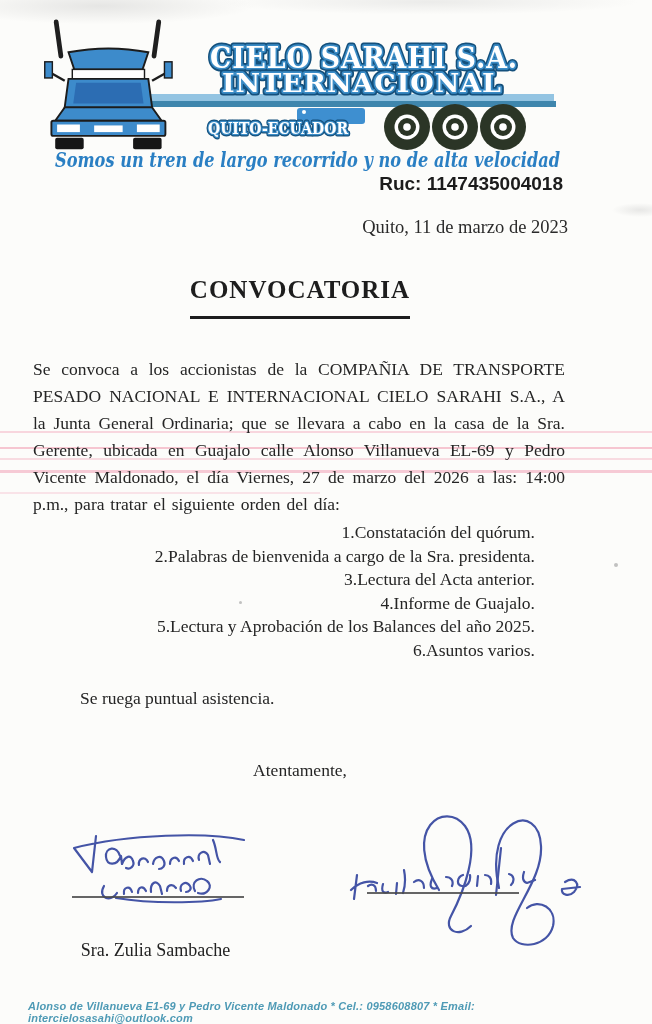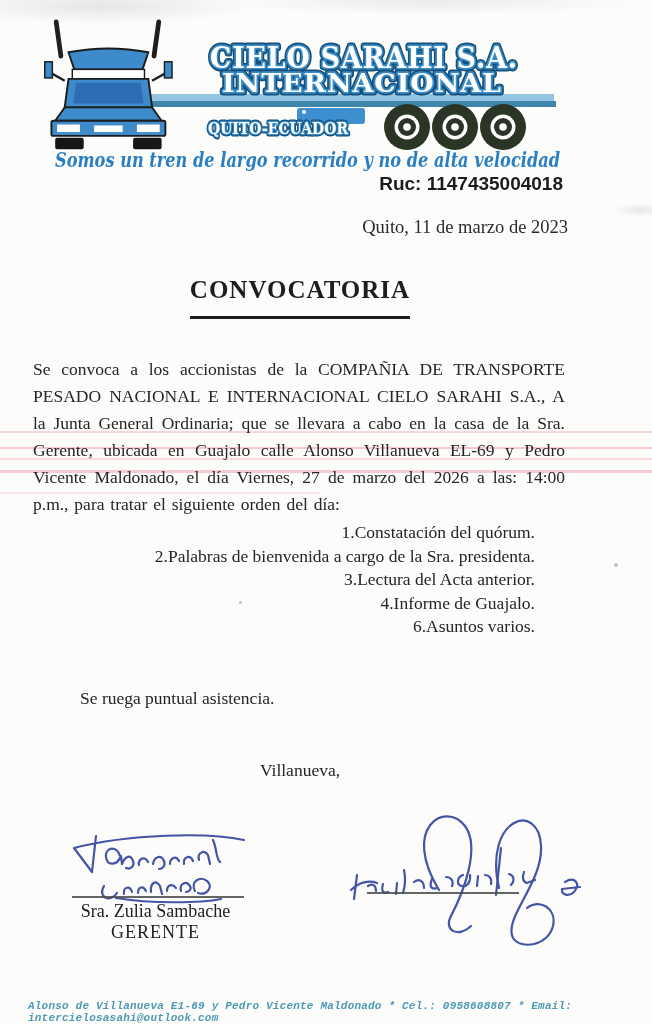--- a/index.html
+++ b/index.html
@@ -43,28 +43,28 @@
     font-size:17.5px;line-height:27px;color:#252525;word-spacing:1.5px;
   }
   .agenda{left:55px;top:521px;width:480px;font-size:17.5px;color:#252525;}
   .agenda-row{height:23.6px;line-height:23.6px;text-align:right;}
   .agenda-num{display:inline-block;width:26px;}
   .request{left:80px;top:688px;font-size:17.5px;color:#252525;}
   .salutation{left:0;top:760px;width:600px;text-align:center;font-size:17.5px;color:#252525;}
 
   .sig-ink{stroke:#4454a6;stroke-width:2.2;fill:none;stroke-linecap:round;stroke-linejoin:round;}
   .sig-line{position:absolute;height:2px;background:#4a4a4a;opacity:.85;}
-  .sig-name{font-size:18px;color:#222;}
+  .sig-name{font-size:18px;color:#222;margin-top:39px;}
   .sig-role{font-size:18px;letter-spacing:1px;color:#222;}
   .sig-block-left{left:58px;top:901px;width:195px;text-align:center;}
   .sig-block-right{left:352px;top:903px;width:200px;text-align:center;}
 
   .footer{
     left:28px;top:1000px;width:600px;
-    font-family:Liberation Mono, monospace;font-style:italic;font-weight:bold;
+    font-family:Liberation Sans, sans-serif;font-style:italic;font-weight:bold;
     font-size:11px;color:#4e9ab5;letter-spacing:.2px;
   }
   .scanline{position:absolute;left:0;width:652px;pointer-events:none;}
   .dot{position:absolute;border-radius:50%;background:#9a9a9a;opacity:.6;}
 </style>
 </head>
 <body>
 
 <div class="page">
 
@@ -158,43 +158,45 @@
     <div class="agenda-row">
       <span class="agenda-num">2.</span><span>Palabras de bienvenida a cargo de la Sra. presidenta.</span>
     </div>
     <div class="agenda-row">
       <span class="agenda-num">3.</span><span>Lectura del Acta anterior.</span>
     </div>
     <div class="agenda-row">
       <span class="agenda-num">4.</span><span>Informe de Guajalo.</span>
     </div>
     <div class="agenda-row">
+      <span class="agenda-num">5.</span><span>Lectura y Aprobación de los Balances del año 2025.</span>
+    </div>
+    <div class="agenda-row">
       <span class="agenda-num">6.</span><span>Asuntos varios.</span>
     </div>
   </div>
 
   <div class="abs request">Se ruega puntual asistencia.</div>
-  <div class="abs salutation">Villanueva,</div>
+  <div class="abs salutation">Atentamente,</div>
 
   <svg class="abs" style="left:58px;top:826px" width="195" height="78" viewBox="0 0 195 78">
     <path class="sig-ink" d="M186,14 C150,6 70,8 16,22 L34,46 L38,10"></path>
     <path class="sig-ink" d="M62,30 c-3,-11 -15,-9 -14,1 c1,9 11,9 15,-1 l1,8 c3,-8 9,-10 11,-3 c2,5 -3,9 -7,7 m13,-3 c-1,-6 6,-10 9,-3 m5,2 c1,-7 8,-10 11,-3 c2,5 -2,8 -5,8 m11,-5 c0,-6 6,-9 9,-3 m5,3 c-1,-7 6,-10 9,-3 m6,-1 c-2,-7 5,-11 9,-5 l2,9 m3,-24 c4,9 3,19 7,22"></path>
     <path class="sig-ink" d="M46,60 c-7,12 7,17 13,7 m7,1 c-1,-7 6,-9 8,-2 m6,1 c0,-6 5,-8 8,-2 m5,1 c-1,-9 5,-13 9,-6 l2,8 m5,-3 c0,-6 5,-8 9,-3 m5,3 c-2,-7 5,-11 9,-5 c2,3 -1,6 -4,6 m9,-1 c-5,-9 5,-16 12,-10 c7,5 0,15 -9,12"></path>
     <path class="sig-ink" d="M58,72 c35,6 86,5 105,1 m-107,7 c40,4 95,3 112,-1"></path>
   </svg>
   <div class="sig-line" style="left:72px;top:896px;width:172px"></div>
 
   <svg class="abs" style="left:343px;top:798px" width="250" height="155" viewBox="0 0 250 155">
     <path class="sig-ink" d="M96,92 C58,30 102,2 122,28 C138,50 120,95 108,118 C100,133 116,140 128,128"></path>
     <path class="sig-ink" d="M156,90 C140,20 196,2 198,48 C200,85 160,120 170,140 C178,152 205,148 210,128 C214,110 196,100 184,110"></path>
     <path class="sig-ink" d="M8,92 c8,-8 18,-10 26,-7 m-20,-8 l-3,24 m14,-13 c4,-3 8,-1 8,5 m7,-7 c-2,7 0,10 5,8 m9,-9 l-1,11 m8,-24 c2,10 1,17 -1,23 m11,-11 c5,-4 10,-1 10,6 m8,-9 c-3,7 -1,11 5,9 m9,-11 c5,0 8,4 6,9 m11,-11 c-6,2 -7,10 -1,11 c5,1 9,-4 8,-11 m8,1 l-1,10 m8,-11 c4,0 7,3 6,9 m10,-36 l-5,47 m13,-21 c5,1 6,7 2,11 m13,-13 c-2,6 -1,10 3,11 l8,-3"></path>
     <path class="sig-ink" d="M222,84 c10,-6 16,2 9,10 c-5,5 -13,3 -12,-3 l18,-2"></path>
   </svg>
   <div class="sig-line" style="left:367px;top:892px;width:152px"></div>
 
   <div class="abs sig-block-left">
     <div class="sig-name">Sra. Zulia Sambache</div>
-    <div class="sig-role">GERENTE</div>
   </div>
 
   <div class="abs footer">Alonso de Villanueva E1-69 y Pedro Vicente Maldonado * Cel.: 0958608807 * Email: intercielosasahi@outlook.com</div>
 
 </div>
 
 </body></html>

